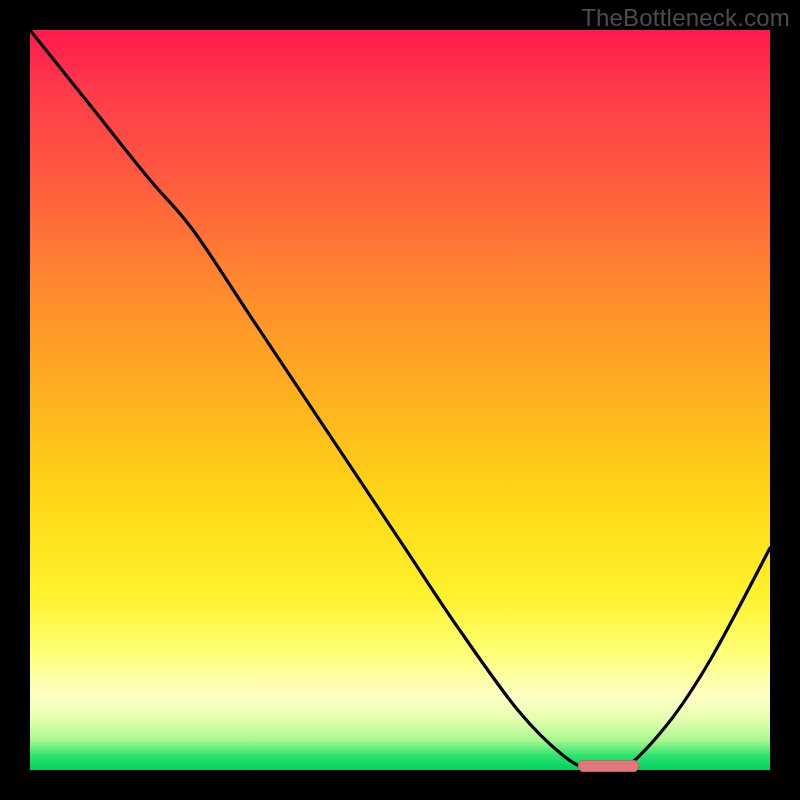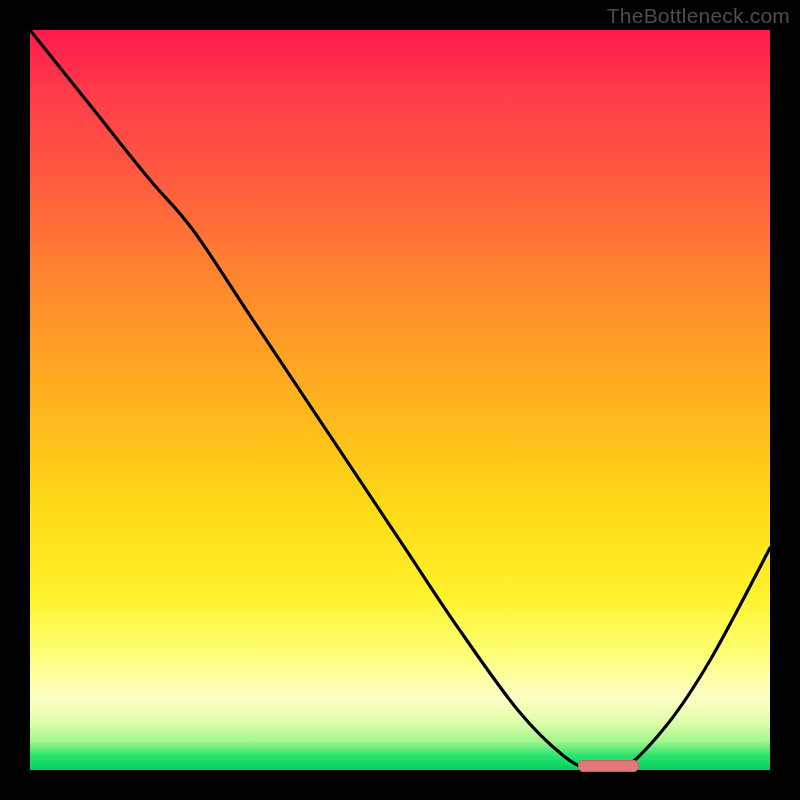--- a/index.html
+++ b/index.html
@@ -38,21 +38,21 @@
       #a8f78f 96%,
       #2fe36e 98%,
       #00d060 100%
     );
   }
   .watermark {
     position: absolute;
     top: 4px;
     right: 10px;
     color: #4d4d4d;
-    font-size: 21px;
+    font-size: 24px;
     font-weight: 400;
     letter-spacing: 0.2px;
     user-select: none;
   }
   svg.curve {
     position: absolute;
     left: 0;
     top: 0;
     width: 740px;
     height: 740px;

